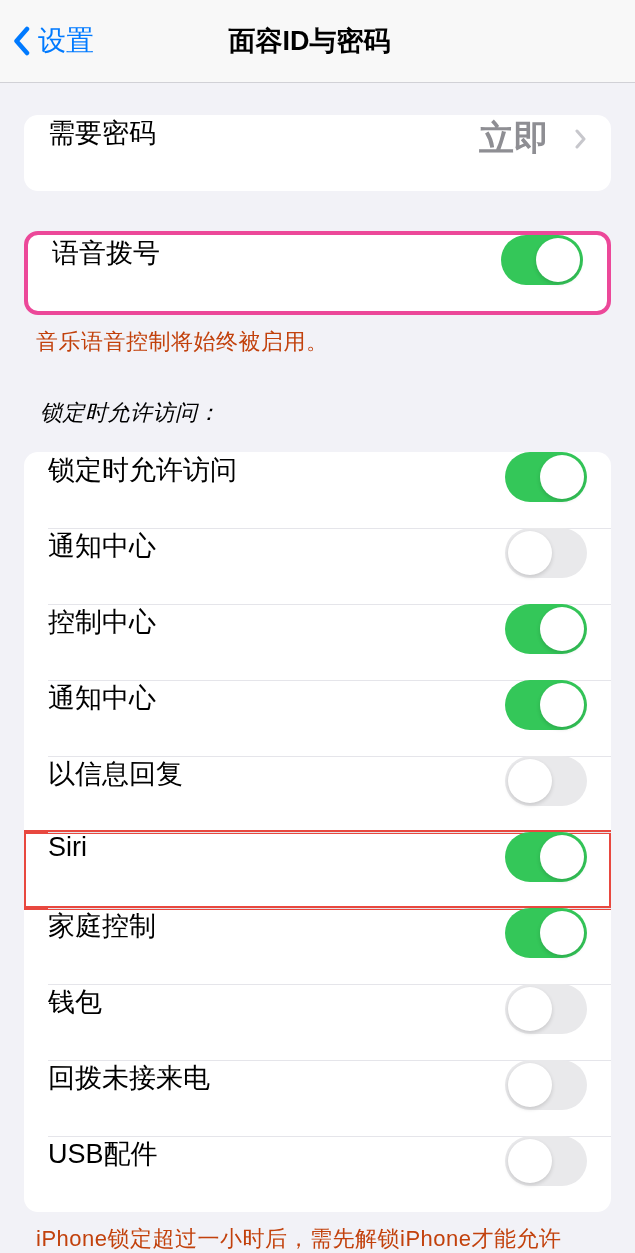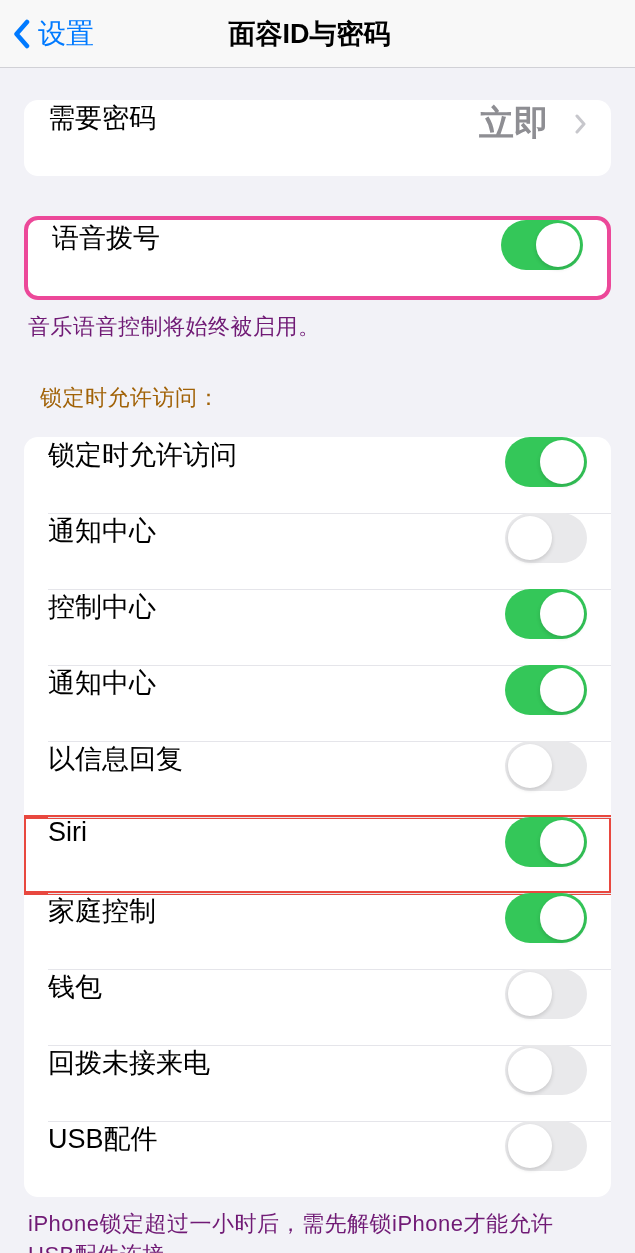--- a/index.html
+++ b/index.html
@@ -9,21 +9,21 @@
       -webkit-font-smoothing: antialiased;
     }
     body {
       width: 635px;
       height: 1253px;
       background: #f2f2f7;
       font-family: -apple-system, "Helvetica Neue", Arial, sans-serif;
       overflow: hidden;
     }
     .header {
-      height: 68px;
+      height: 83px;
       background: #f8f8f8;
       border-bottom: 1px solid #d1d1d6;
       display: flex;
       align-items: center;
       position: relative;
     }
     .back-button {
       display: flex;
       align-items: center;
       padding-left: 12px;
@@ -92,30 +92,31 @@
       gap: 26px;
       font-weight: bold;
     }
     .chevron-right {
       width: 12px;
       height: 20px;
       display: inline-block;
     }
     .footer-text {
       font-size: 22px;
-      color: #701a75;
-      padding: 12px 40px 0 28px;
+      color: #c2410c;
+      padding: 12px 40px 0 36px;
       line-height: 1.4;
       letter-spacing: 0.5px;
     }
     .section-header {
       font-size: 22px;
-      color: #a16207;
+      color: #000000;
       padding: 40px 40px 12px 40px;
       letter-spacing: 0.5px;
+      font-style: italic;
     }
     .toggle {
       width: 82px;
       height: 50px;
       border-radius: 25px;
       position: relative;
       transition: background 0.2s;
       flex-shrink: 0;
     }
     .toggle-on {

